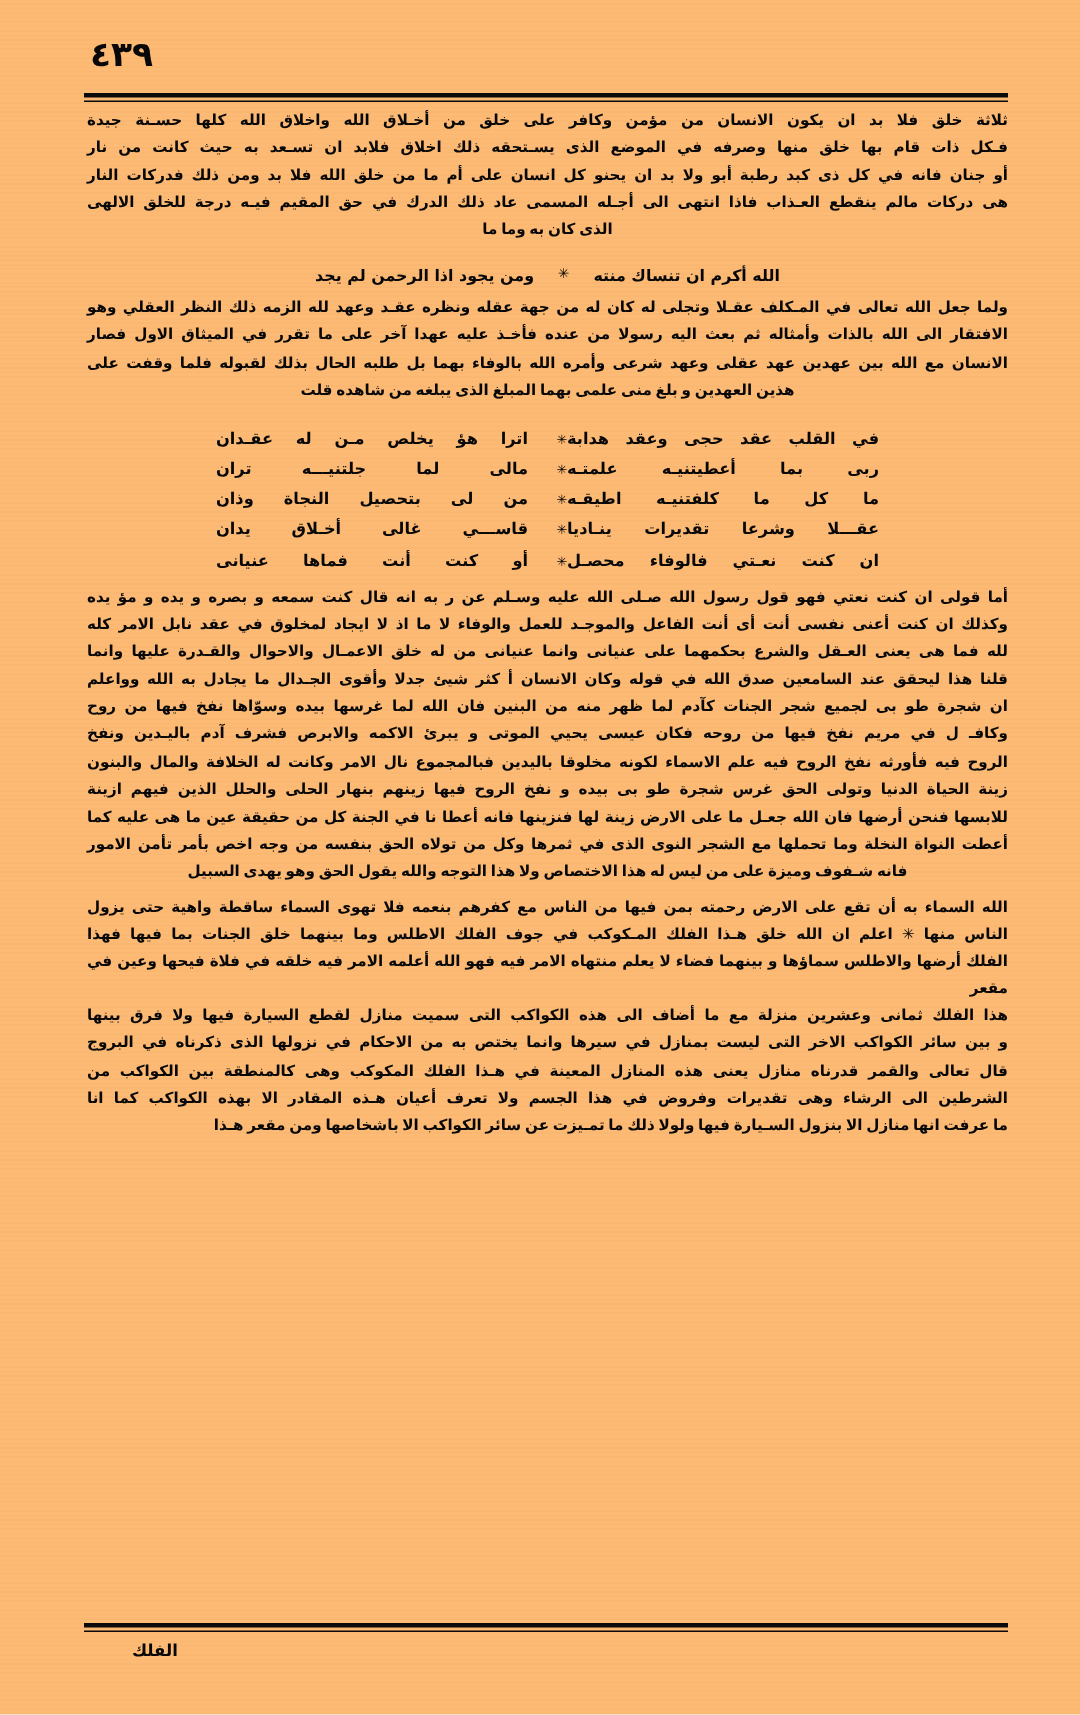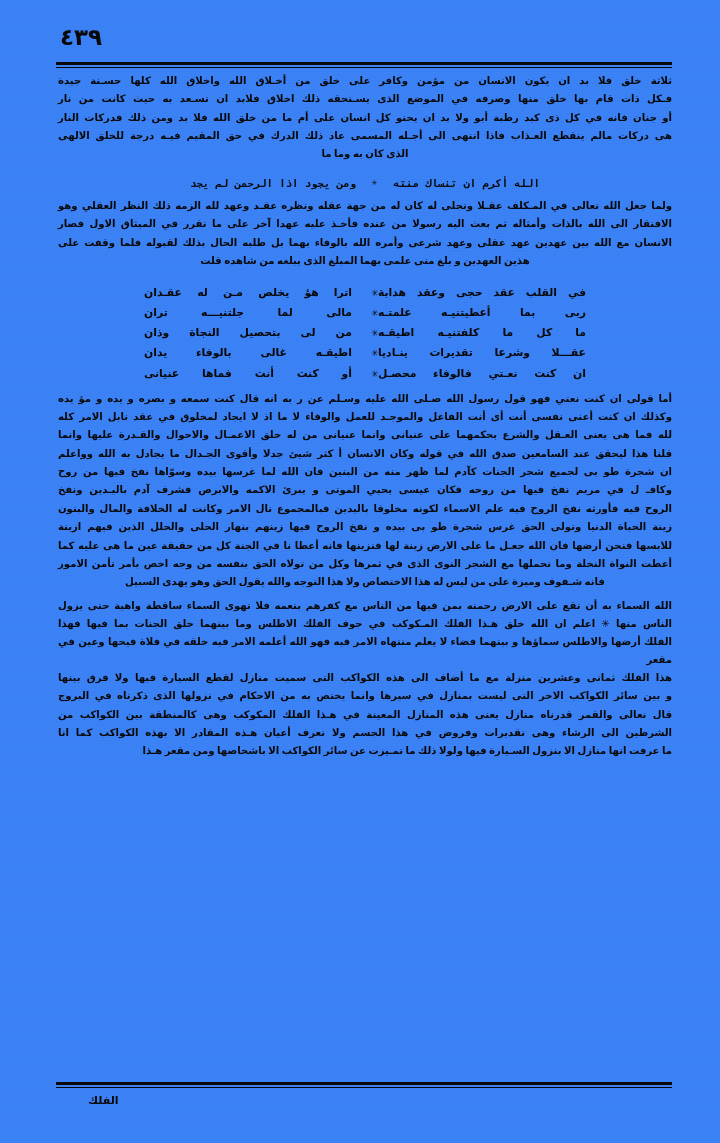--- a/index.html
+++ b/index.html
@@ -13,21 +13,21 @@
     height: 1143px;
     position: relative;
     overflow: hidden;
     font-family: "DejaVu Sans", "Liberation Sans", sans-serif;
     color: #080808;
   }
 
   .page {
     position: absolute;
     inset: 0;
-    background: #3b82f6;
+    background: #fdba74;
   }
 
   
   .page-number-row {
     position: absolute;
     top: 26px;
     left: 0;
     right: 0;
     height: 34px;
   }
@@ -83,21 +83,20 @@
 
   
   .verse-single {
     text-align: right;
     text-align-last: center;
     font-size: 10.6px;
     font-weight: bold;
     line-height: 1.7;
     letter-spacing: -0.2px;
     margin: 6px 0 4px 0;
-    font-family: Liberation Mono, monospace;
   }
   .verse-single .star { margin: 0 16px; font-size: 9px; vertical-align: 2px; }
 
   
   .poem {
     margin: 8px 0 6px 0;
     width: 100%;
   }
   .poem-line {
     display: flex;
@@ -187,21 +186,21 @@
           <div class="hemi hemi-a">مالى لما جلتنيـــه تران</div>
         </div>
         <div class="poem-line">
           <div class="hemi hemi-b">ما كل ما كلفتنيـه اطيقـه</div>
           <div class="poem-star">✳</div>
           <div class="hemi hemi-a">من لى بتحصيل النجاة وذان</div>
         </div>
         <div class="poem-line">
           <div class="hemi hemi-b">عقـــلا وشرعا تقديرات ينـاديا</div>
           <div class="poem-star">✳</div>
-          <div class="hemi hemi-a">اطيقـه غالى بالوفاء يدان</div>
+          <div class="hemi hemi-a">قاســـي غالى أخـلاق يدان</div>
         </div>
         <div class="poem-line">
           <div class="hemi hemi-b">ان كنت نعـتي فالوفاء محصـل</div>
           <div class="poem-star">✳</div>
           <div class="hemi hemi-a">أو كنت أنت فماها عنيانى</div>
         </div>
       </div>
       <div class="para">أما قولى ان كنت نعتي فهو قول رسول الله صـلى الله عليه وسـلم عن ر به انه قال كنت سمعه و بصره و يده و مؤ يده</div>
       <div class="para">وكذلك ان كنت أعنى نفسى أنت أى أنت الفاعل والموجـد للعمل والوفاء لا ما اذ لا ايجاد لمخلوق في عقد نابل الامر كله</div>
       <div class="para">لله فما هى يعنى العـقل والشرع بحكمهما على عنيانى وانما عنيانى من له خلق الاعمـال والاحوال والقـدرة عليها وانما</div>

